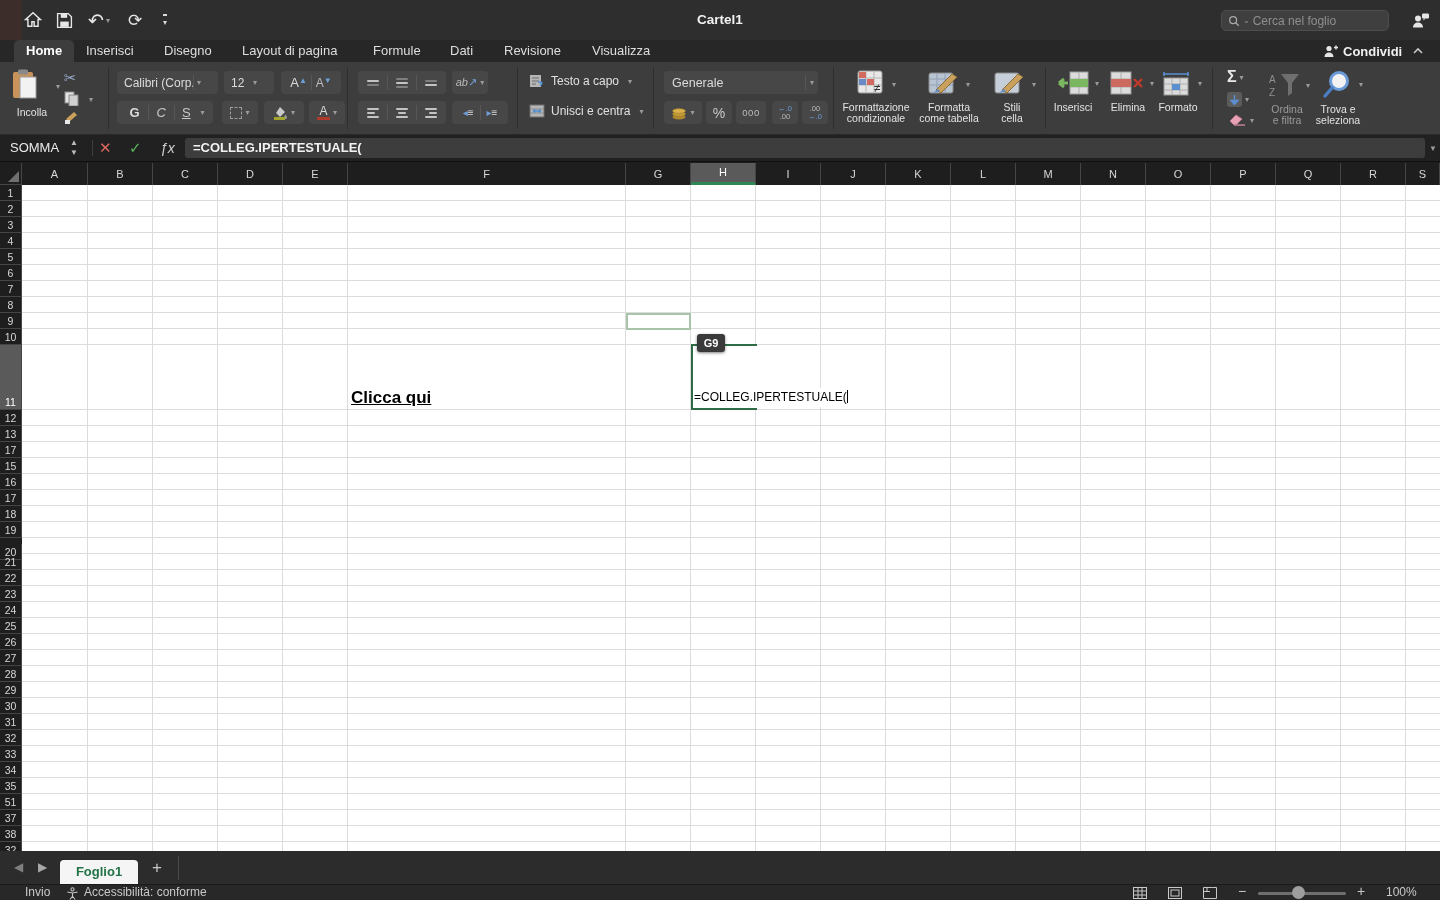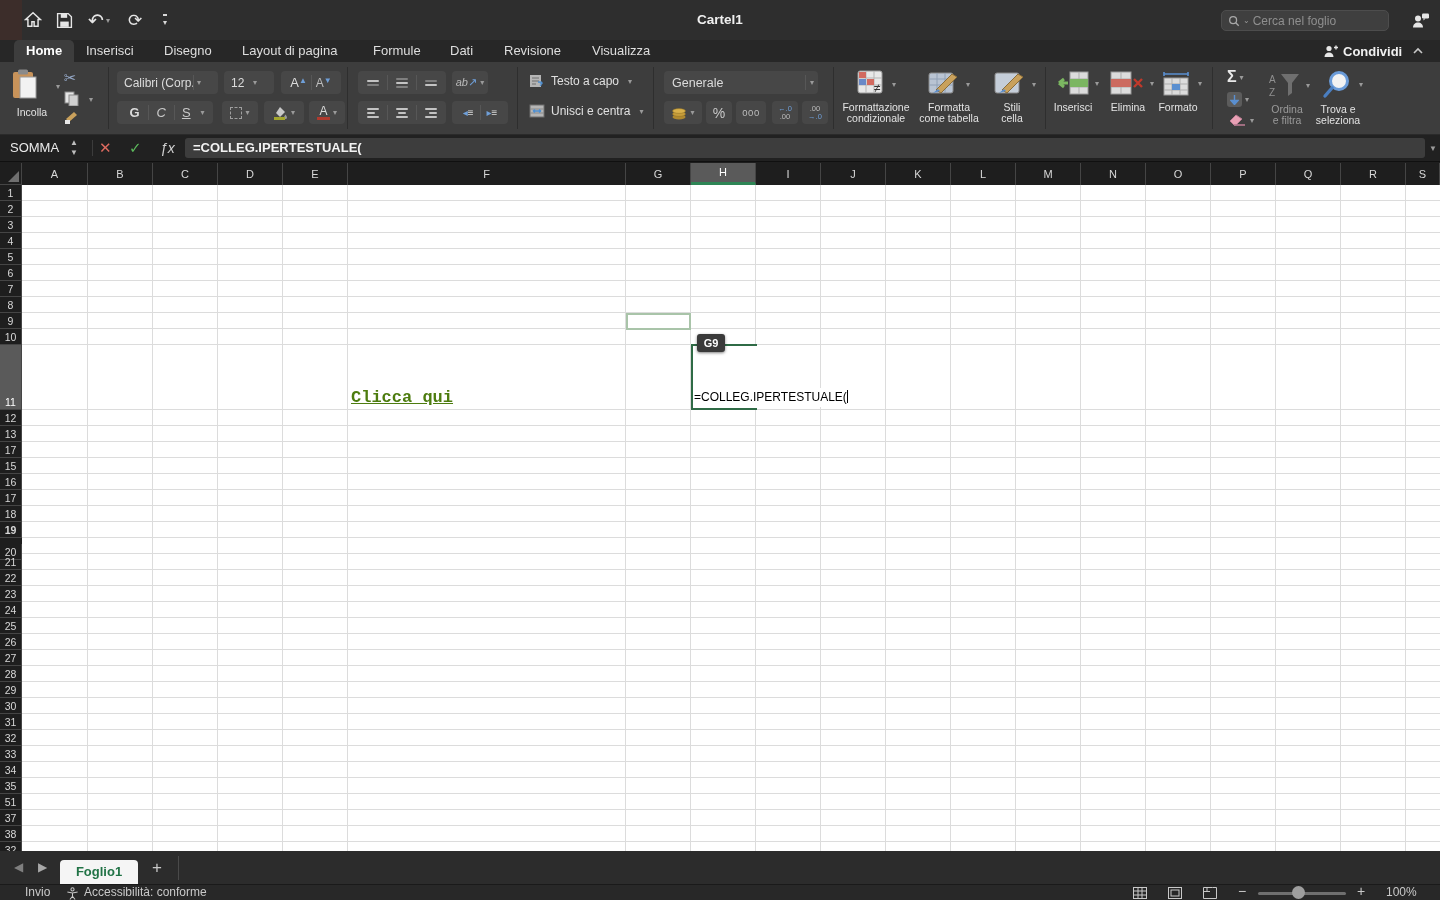--- a/index.html
+++ b/index.html
@@ -507,21 +507,21 @@
         <div class="rowh" style="top: 128px; height: 16px;">9</div>
         <div class="rowh" style="top: 144px; height: 16px;">10</div>
         <div class="rowh rowh-sel" style="top: 160px; height: 65px;">11</div>
         <div class="rowh" style="top: 225px; height: 16px;">12</div>
         <div class="rowh" style="top: 241px; height: 16px;">13</div>
         <div class="rowh" style="top: 257px; height: 16px;">17</div>
         <div class="rowh" style="top: 273px; height: 16px;">15</div>
         <div class="rowh" style="top: 289px; height: 16px;">16</div>
         <div class="rowh" style="top: 305px; height: 16px;">17</div>
         <div class="rowh" style="top: 321px; height: 16px;">18</div>
-        <div class="rowh" style="top: 337px; height: 16px; font-weight: bold;">19</div>
+        <div class="rowh" style="top: 337px; height: 16px;">19</div>
         <div class="rowh" style="top: 359px; height: 16px;">20</div>
         <div class="rowh" style="top: 369px; height: 16px;">21</div>
         <div class="rowh" style="top: 385px; height: 16px;">22</div>
         <div class="rowh" style="top: 401px; height: 16px;">23</div>
         <div class="rowh" style="top: 417px; height: 16px;">24</div>
         <div class="rowh" style="top: 433px; height: 16px;">25</div>
         <div class="rowh" style="top: 449px; height: 16px;">26</div>
         <div class="rowh" style="top: 465px; height: 16px;">27</div>
         <div class="rowh" style="top: 481px; height: 16px;">28</div>
         <div class="rowh" style="top: 497px; height: 16px;">29</div>
@@ -587,21 +587,21 @@
         <div class="gl-h" style="top: 512px;"></div>
         <div class="gl-h" style="top: 528px;"></div>
         <div class="gl-h" style="top: 544px;"></div>
         <div class="gl-h" style="top: 560px;"></div>
         <div class="gl-h" style="top: 576px;"></div>
         <div class="gl-h" style="top: 592px;"></div>
         <div class="gl-h" style="top: 608px;"></div>
         <div class="gl-h" style="top: 624px;"></div>
         <div class="gl-h" style="top: 640px;"></div>
         <div class="gl-h" style="top: 656px;"></div>
-        <div id="hyperlink-cell" style="color: #4d7c0f; font-family: Liberation Mono, monospace;">Clicca qui</div>
+        <div id="hyperlink-cell" style="color: #000000;">Clicca qui</div>
         <div id="ref-cell"></div>
         <div id="edit-cell"></div>
         <div id="edit-text"><span>=COLLEG.IPERTESTUALE(</span><span class="cursor"></span></div>
         <div id="cell-badge">G9</div>
       </div>
   </div>
 
   <div class="abs" id="sheetbar">
     <div class="abs" style="left:14px;top:9px;color:#7f7f7f;font-size:12px">◀</div>
     <div class="abs" style="left:38px;top:9px;color:#a8a8a8;font-size:12px">▶</div>

